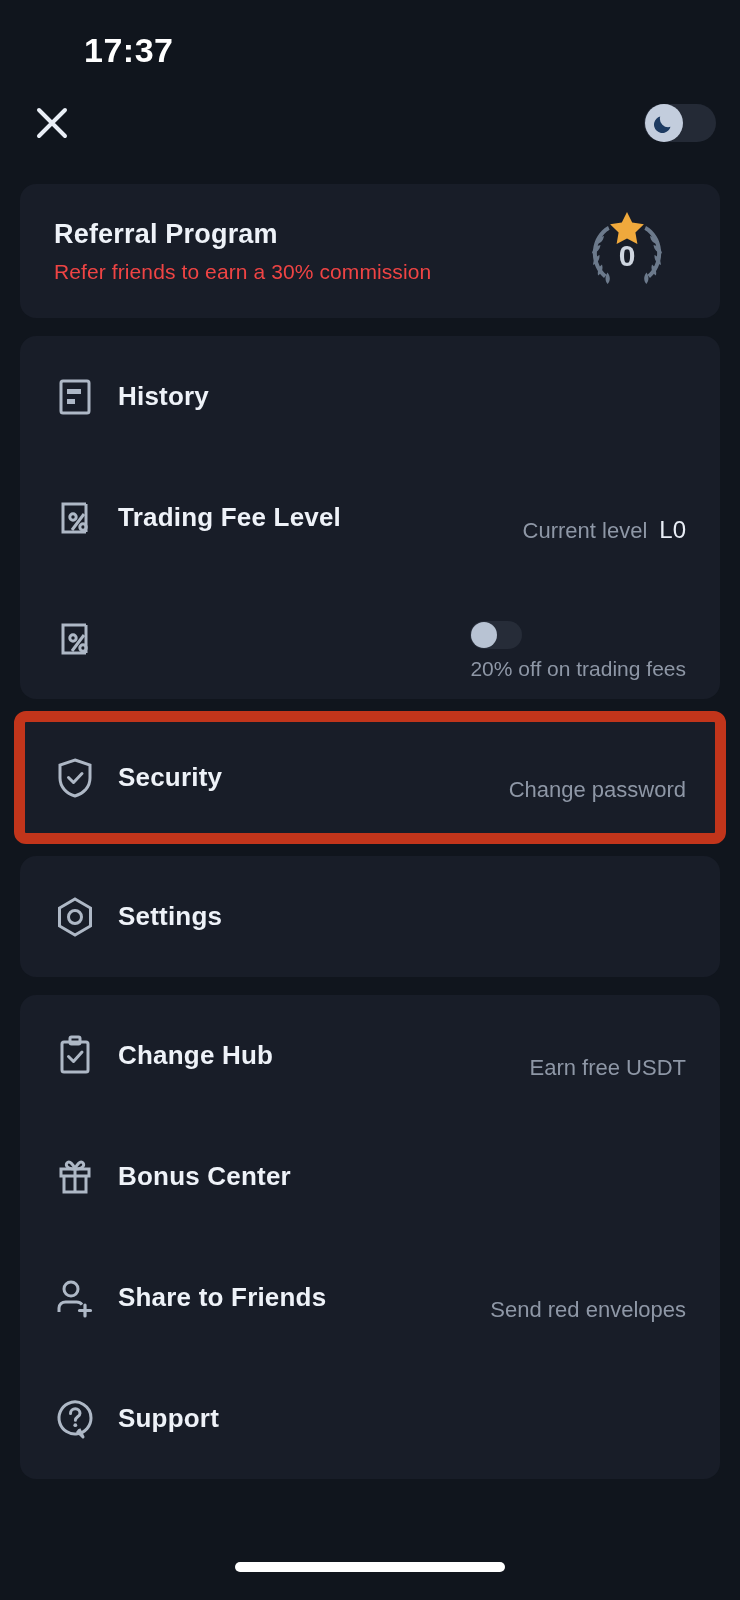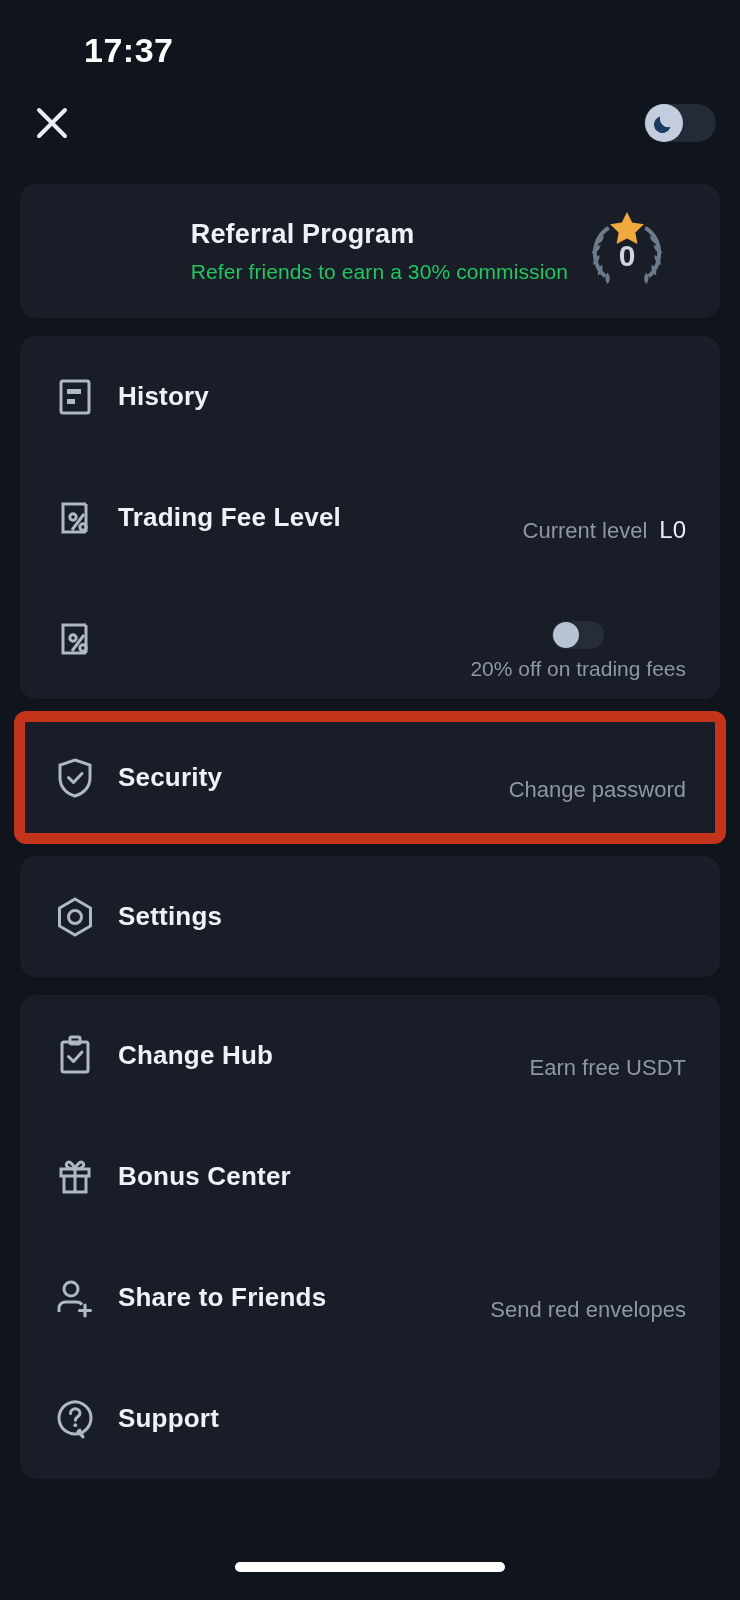--- a/index.html
+++ b/index.html
@@ -50,38 +50,38 @@
     border-radius:50%; background:#c3cddd;
     display:flex; align-items:center; justify-content:center;
   }
 
   
   .card {
     background:#181d28; border-radius:16px;
     margin:0 20px 18px 20px;
   }
   .card.referral { margin-top:22px; padding:26px 34px; display:flex;
-                   align-items:center; justify-content:flex-end; }
+                   align-items:center; justify-content:space-between; }
   .ref-title { color:#eef2f8; font-size:27px; font-weight:700; letter-spacing:.2px; }
-  .ref-sub { color:#22c55e; font-size:21px; margin-top:10px; letter-spacing:.1px; }
+  .ref-sub { color:#ef4444; font-size:21px; margin-top:10px; letter-spacing:.1px; }
   .wreath { position:relative; width:118px; height:82px; display:flex;
             align-items:center; justify-content:center; }
   .wreath .count { position:absolute; color:#cfd6e0; font-size:30px;
                    font-weight:600; top:29px; }
 
   
   .row {
     position:relative; display:flex; align-items:center;
     height:121px; padding:0 34px;
   }
   .row .ico { width:42px; height:42px; flex:0 0 42px; margin-right:22px;
               display:flex; align-items:center; justify-content:center; }
   .row .label { color:#eef2f8; font-size:26px; font-weight:700; letter-spacing:.2px;text-align:center; }
   .row .right { margin-left:auto; display:flex; flex-direction:column;
-                align-items:center; gap:8px;margin-top:24px; }
+                align-items:flex-start; gap:8px;margin-top:24px; }
   .row .val { color:#8e97a6; font-size:22px; }
   .row .val .strong { color:#e8edf5; font-size:24px; margin-left:12px; }
   .sub-note { color:#8e97a6; font-size:21px; }
 
   .toggle-sm {
     width:52px; height:28px; background:#262c38; border-radius:14px;
     position:relative;
   }
   .toggle-sm .k {
     position:absolute; left:1px; top:1px; width:26px; height:26px;

